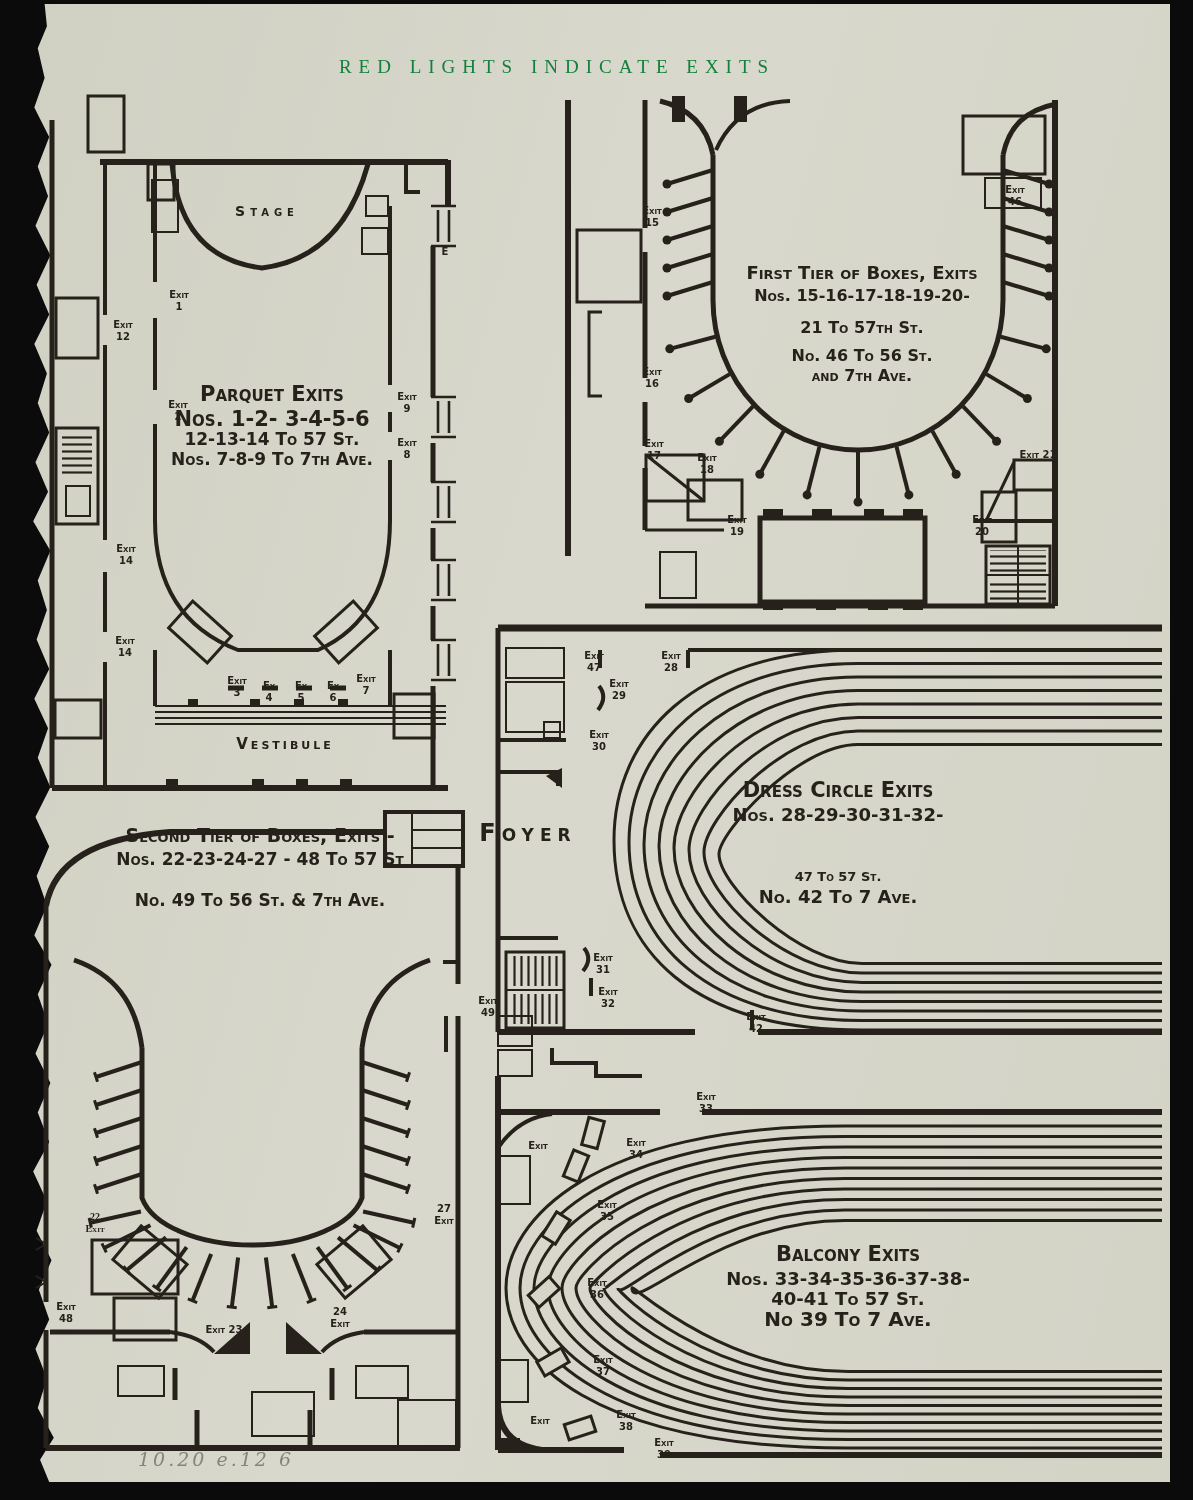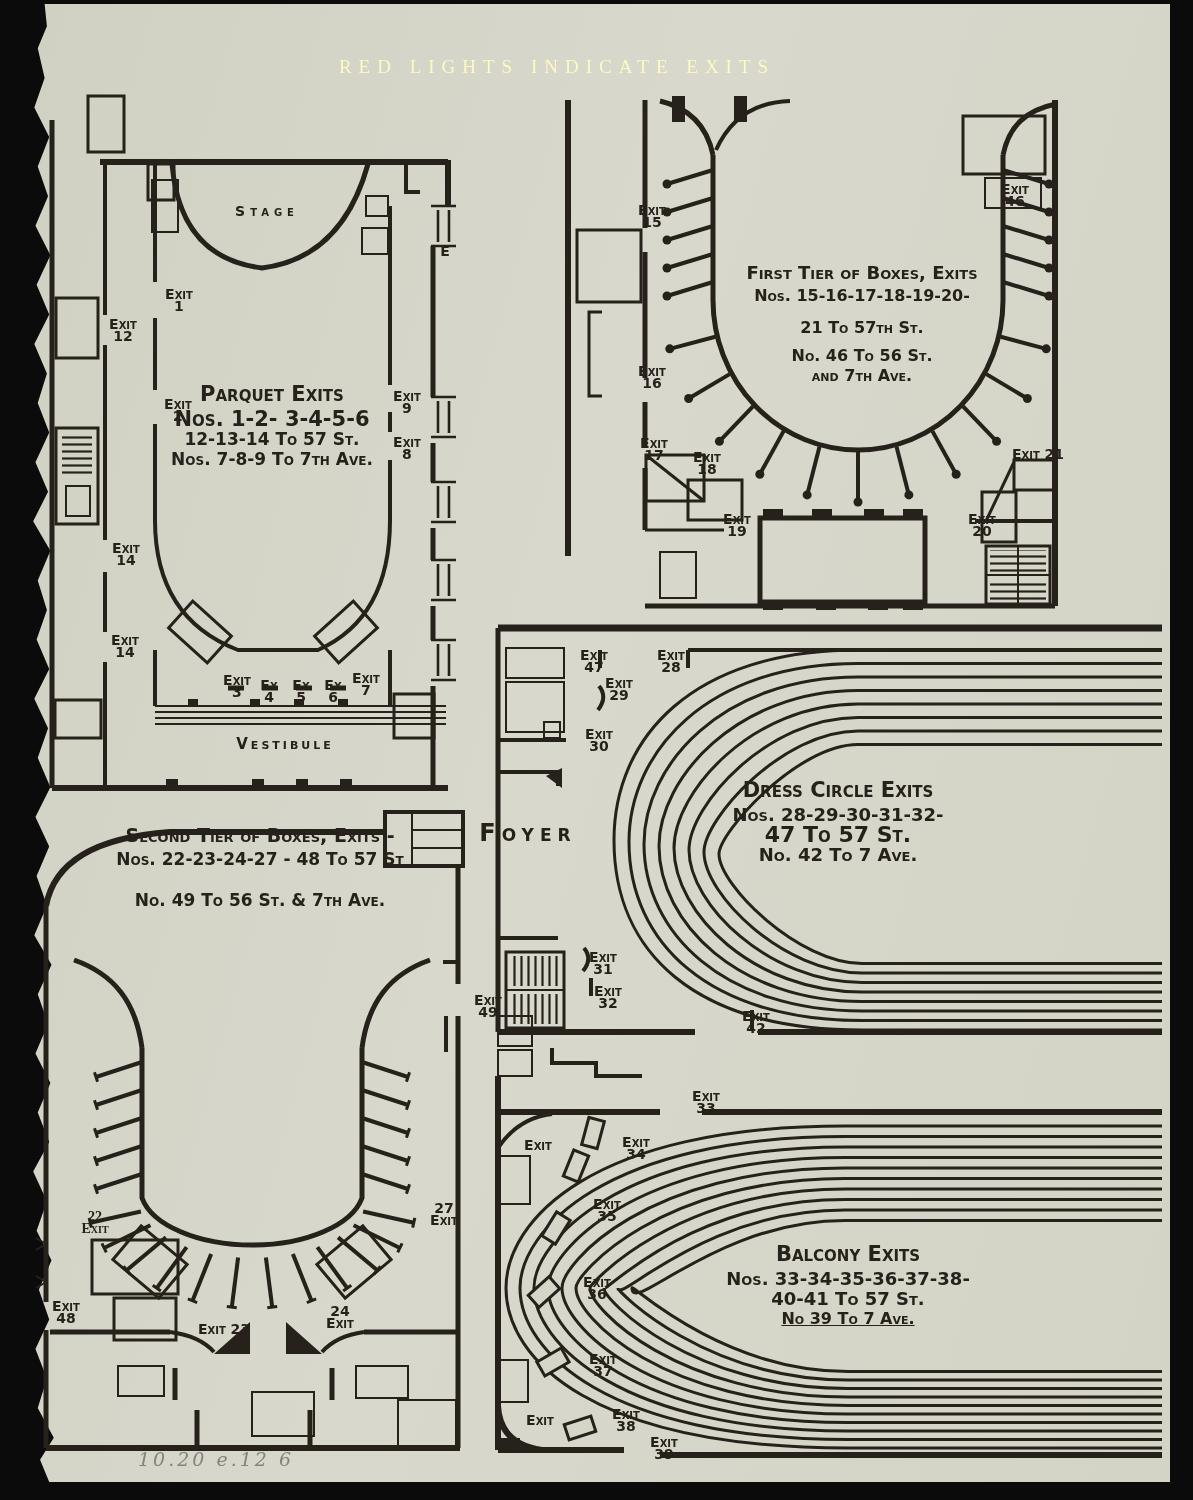--- a/index.html
+++ b/index.html
@@ -7,23 +7,23 @@
         font-family:"DejaVu Sans",sans-serif;}
   .paper{position:absolute;left:24px;top:4px;width:1146px;height:1478px;
          background:linear-gradient(105deg,#d0d1c3,#d8d8cc 45%,#d3d4c6);
          clip-path:polygon(1.8% 0%,100% 0%,100% 100%,2.2% 100%,1.4% 98.5%,2.6% 97%,1.2% 95%,2.0% 93%,1.0% 91%,2.2% 89%,1.3% 87%,2.4% 85%,1.1% 83%,2.0% 81%,0.8% 79%,2.2% 77%,1.2% 75%,2.3% 73%,1.0% 71%,2.1% 69%,1.2% 67%,2.4% 65%,0.9% 63%,2.0% 61%,1.1% 59%,2.2% 57%,1.0% 55%,2.3% 53%,1.2% 51%,2.1% 49%,0.9% 47%,2.2% 45%,1.1% 43%,2.0% 41%,1.2% 39%,2.3% 37%,0.8% 35%,2.1% 33%,1.0% 31%,2.2% 29%,1.2% 27%,2.0% 25%,0.9% 23%,2.2% 21%,1.1% 19%,2.3% 17%,1.0% 15%,2.1% 13%,1.2% 11%,2.2% 9%,0.9% 7%,1.8% 5%,1.2% 3%,2.0% 1.5%);}
   svg.plans{position:absolute;left:0;top:0;}
   .k{stroke:#26221b;fill:none;}
   .f{fill:#26221b;stroke:none;}
   #labels{position:absolute;left:0;top:0;width:1193px;height:1500px;color:#26221b;}
   .title{position:absolute;left:557px;top:56px;transform:translateX(-50%);
          font-family:"Liberation Serif","DejaVu Serif",serif;font-size:19px;letter-spacing:7px;
-         color:#fef9c3;white-space:nowrap;}
+         color:#15803d;white-space:nowrap;}
   .exit{position:absolute;transform:translate(-50%,-50%);display:flex;flex-direction:column;
-        align-items:center;font-weight:700;font-size:14px;line-height:11.5px;
+        align-items:center;font-weight:700;font-size:10px;line-height:11.5px;
         font-variant:small-caps;white-space:nowrap;padding-left:36px;}
   .exit span{display:block;}
   .info{position:absolute;transform:translateX(-50%);text-align:center;font-weight:700;
         font-variant:small-caps;white-space:nowrap;}
   .info .t{margin-bottom:3px;}
   .info .l{line-height:20px;}
   .info .g{height:8px;}
   .room{position:absolute;transform:translate(-50%,-50%);font-weight:700;
         font-variant:small-caps;white-space:nowrap;}
   .note{position:absolute;left:138px;top:1448px;font-family:"DejaVu Serif",serif;
@@ -455,21 +455,21 @@
         <span>Exit</span>
         <span>32</span>
       </div>
       <div class="exit" style="left: 738px; top: 1022px;">
         <span>Exit</span>
         <span>42</span>
       </div>
       <div class="info" style="left: 838px; top: 778px;">
         <div class="t" style="font-size: 21px;">Dress Circle Exits</div>
         <div class="l" style="font-size: 18px;">Nos. 28-29-30-31-32-</div>
-        <div class="l" style="font-size: 22px;">47 To 57 St.</div>
+        <div class="l" style="font-size: 13px; margin-top: 42px;">47 To 57 St.</div>
         <div class="l" style="font-size: 18px;">No. 42 To 7 Ave.</div>
       </div>
       <div class="room" style="left: 528px; top: 833px; font-size: 24px; letter-spacing: 6px;">Foyer</div>
       <div class="exit" style="left: 470px; top: 1006px;">
         <span>Exit</span>
         <span>49</span>
       </div>
       <div class="exit" style="left: 77px; top: 1222px; font-family: Liberation Serif, serif;">
         <span>22</span>
         <span>Exit</span>
@@ -525,16 +525,16 @@
         <span>38</span>
       </div>
       <div class="exit" style="left: 646px; top: 1448px;">
         <span>Exit</span>
         <span>39</span>
       </div>
       <div class="info" style="left: 848px; top: 1242px;">
         <div class="t" style="font-size: 21px;">Balcony Exits</div>
         <div class="l" style="font-size: 18px;">Nos. 33-34-35-36-37-38-</div>
         <div class="l" style="font-size: 18px;">40-41 To 57 St.</div>
-        <div class="l" style="font-size: 16px; text-decoration: underline;">No 39 To 7 Ave.</div>
+        <div class="l" style="font-size: 20px;">No 39 To 7 Ave.</div>
       </div>
     </div>
 </div>
 
 </body></html>

